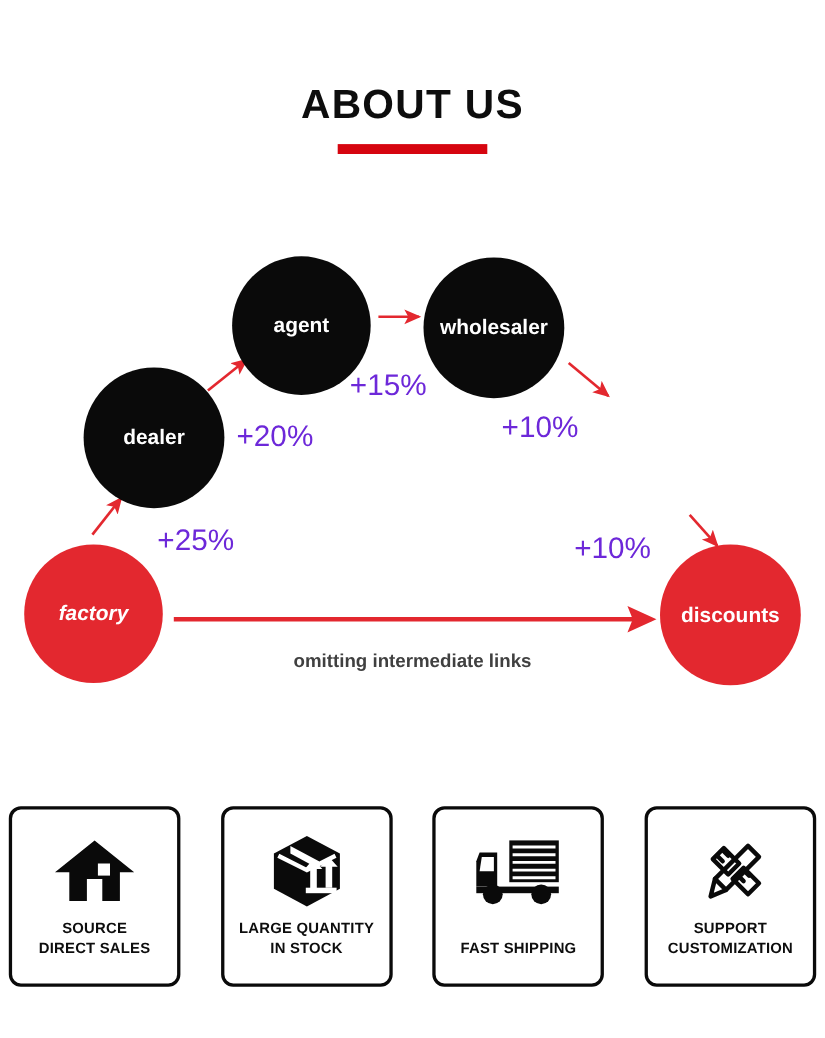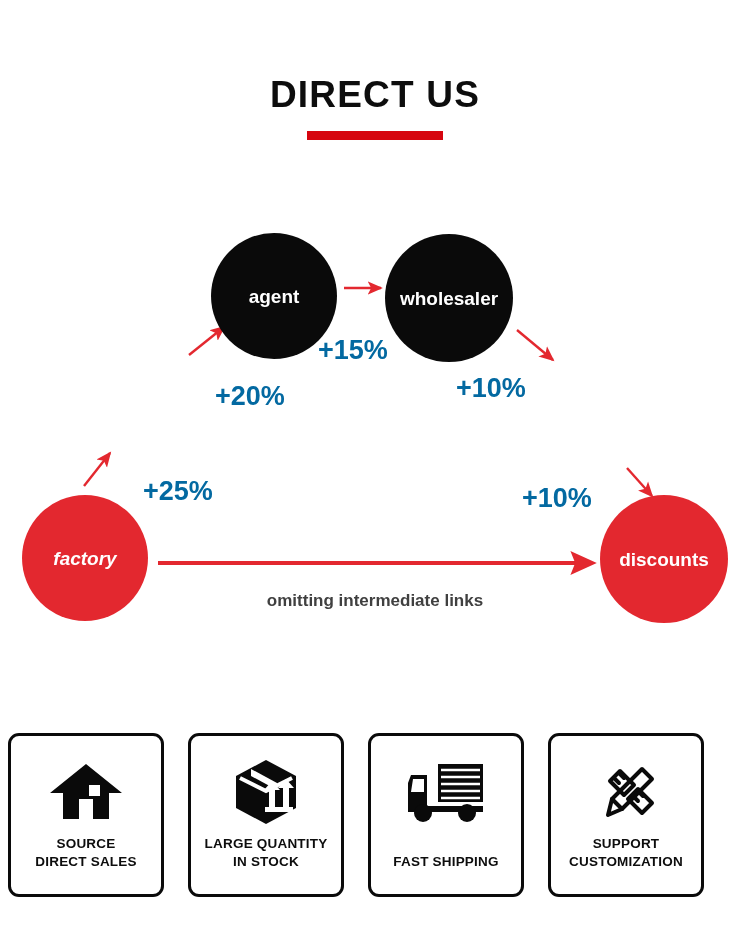--- a/index.html
+++ b/index.html
@@ -44,45 +44,45 @@
     color: #ffffff;
     font-weight: 700;
     line-height: 1;
     z-index: 3;
   }
   .node.dark { background: #0a0a0a; }
   .node.accent { background: #e3282f; }
 
   .pct {
     position: absolute;
-    color: #0369a1;
+    color: #6d28d9;
     font-size: 27px;
-    font-weight: 700;
+    font-weight: 400;
     line-height: 1;
     white-space: nowrap;
     z-index: 2;
   }
 
   #caption {
     position: absolute; left: 0; top: 420px; width: 750px;
     text-align: center;
     color: #404040;
     font-size: 17px;
     font-weight: 700;
     line-height: 1.32;
     z-index: 4;
   }
 
   
   #features {
     position: absolute; left: 0; top: 733px;
     width: 750px; height: 166px;
     display: flex;
+    justify-content: space-between;
     padding: 0 8px;
-    gap: 24px;
   }
   .feature-card {
     width: 156px; height: 164px;
     border: 3px solid #0a0a0a;
     border-radius: 11px;
     background: #ffffff;
     display: flex;
     flex-direction: column;
     align-items: center;
     justify-content: flex-start;
@@ -103,21 +103,21 @@
     line-height: 1.35;
     letter-spacing: 0.2px;
   }
 </style>
 </head>
 <body>
 
 <div id="page">
 
   <div id="header">
-    <div id="page-title">DIRECT US</div>
+    <div id="page-title">ABOUT US</div>
     <div id="title-underline"></div>
   </div>
 
   <div id="diagram">
 
     <svg id="diagram-svg" viewBox="0 0 750 500">
       <defs>
         <marker id="ah" markerWidth="7" markerHeight="7" refX="5.6" refY="3" orient="auto" markerUnits="strokeWidth">
           <path d="M0,0.2 L6.4,3 L0,5.8 L1.5,3 Z" fill="#e3282f"></path>
         </marker>
@@ -136,20 +136,23 @@
 
       <line x1="627" y1="298" x2="652" y2="326" stroke="#e3282f" stroke-width="2.4" marker-end="url(#ah)"></line>
 
       <line x1="158" y1="393" x2="592" y2="393" stroke="#e3282f" stroke-width="4" marker-end="url(#ah-big)"></line>
     </svg>
 
     <div class="node accent" style="left:22px; top:325px; width:126px; height:126px; font-size:19px;font-style:italic;">
       <span>factory</span>
     </div>
 
+    <div class="node dark" style="left:76px; top:164px; width:128px; height:128px; font-size:19px;">
+      <span>dealer</span>
+    </div>
 
     <div class="node dark" style="left:211px; top:63px; width:126px; height:126px; font-size:19px;">
       <span>agent</span>
     </div>
 
     <div class="node dark" style="left:385px; top:64px; width:128px; height:128px; font-size:19px;">
       <span>wholesaler</span>
     </div>
 
 

